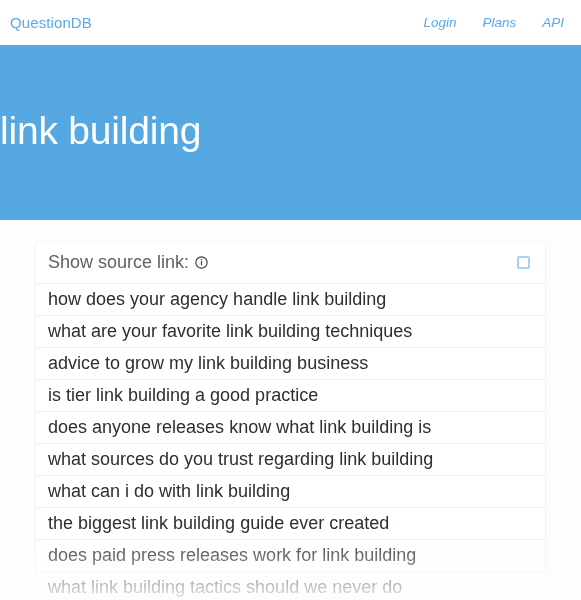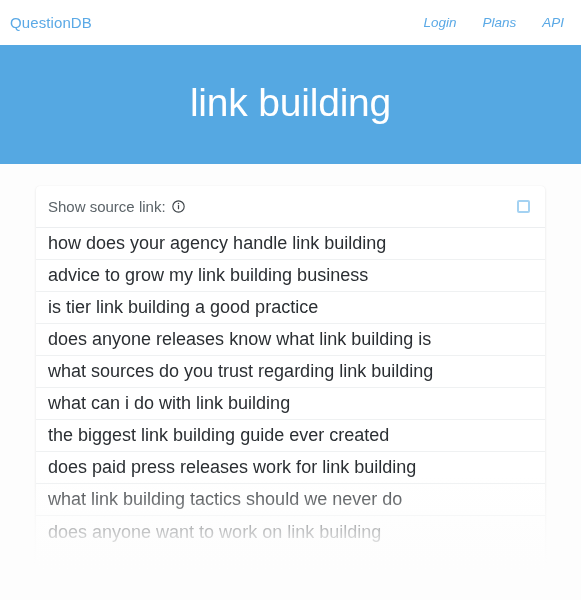--- a/index.html
+++ b/index.html
@@ -42,24 +42,24 @@
   .nav-link {
     color: #5aa9e6;
     font-size: 13.5px;
     text-decoration: none;
     cursor: pointer;
   }
 
   
   .hero {
     background: #55a8e2;
-    height: 119px;
-    display: flex;
-    align-items: center;
-    justify-content: center;
+    height: 175px;
+    display: flex;
+    align-items: center;
+    justify-content: flex-start;
   }
   .hero-title {
     color: #ffffff;
     font-size: 39px;
     font-weight: 400;
     letter-spacing: -0.2px;
     line-height: 1;
     margin: 0;
     padding-bottom: 4px;
   }
@@ -91,21 +91,21 @@
     padding: 0 14px 0 12px;
     border-bottom: 1px solid #eceef0;
     box-sizing: border-box;
   }
   .toolbar-left {
     display: flex;
     align-items: center;
     gap: 6px;
   }
   .toolbar-label {
-    font-size: 15px;
+    font-size: 18px;
     color: #5b6368;
   }
   .info-icon {
     display: inline-flex;
     align-items: center;
     justify-content: center;
     width: 13px;
     height: 13px;
     cursor: pointer;
   }
@@ -186,20 +186,21 @@
             <circle cx="8" cy="4.4" r="0.95" fill="#3e4449"></circle>
             <rect x="7.25" y="6.3" width="1.5" height="5.2" rx="0.5" fill="#3e4449"></rect>
           </svg>
         </span>
       </div>
       <div class="checkbox" role="checkbox" aria-checked="false"></div>
     </div>
 
     <ul class="qlist">
       <li class="qrow">how does your agency handle link building</li>
+      <li class="qrow">what are your favorite link building techniques</li>
       <li class="qrow">advice to grow my link building business</li>
       <li class="qrow">is tier link building a good practice</li>
       <li class="qrow">does anyone releases know what link building is</li>
       <li class="qrow">what sources do you trust regarding link building</li>
       <li class="qrow">what can i do with link building</li>
       <li class="qrow">the biggest link building guide ever created</li>
       <li class="qrow">does paid press releases work for link building</li>
       <li class="qrow">what link building tactics should we never do</li>
       <li class="qrow">does anyone want to work on link building</li>
     </ul>

